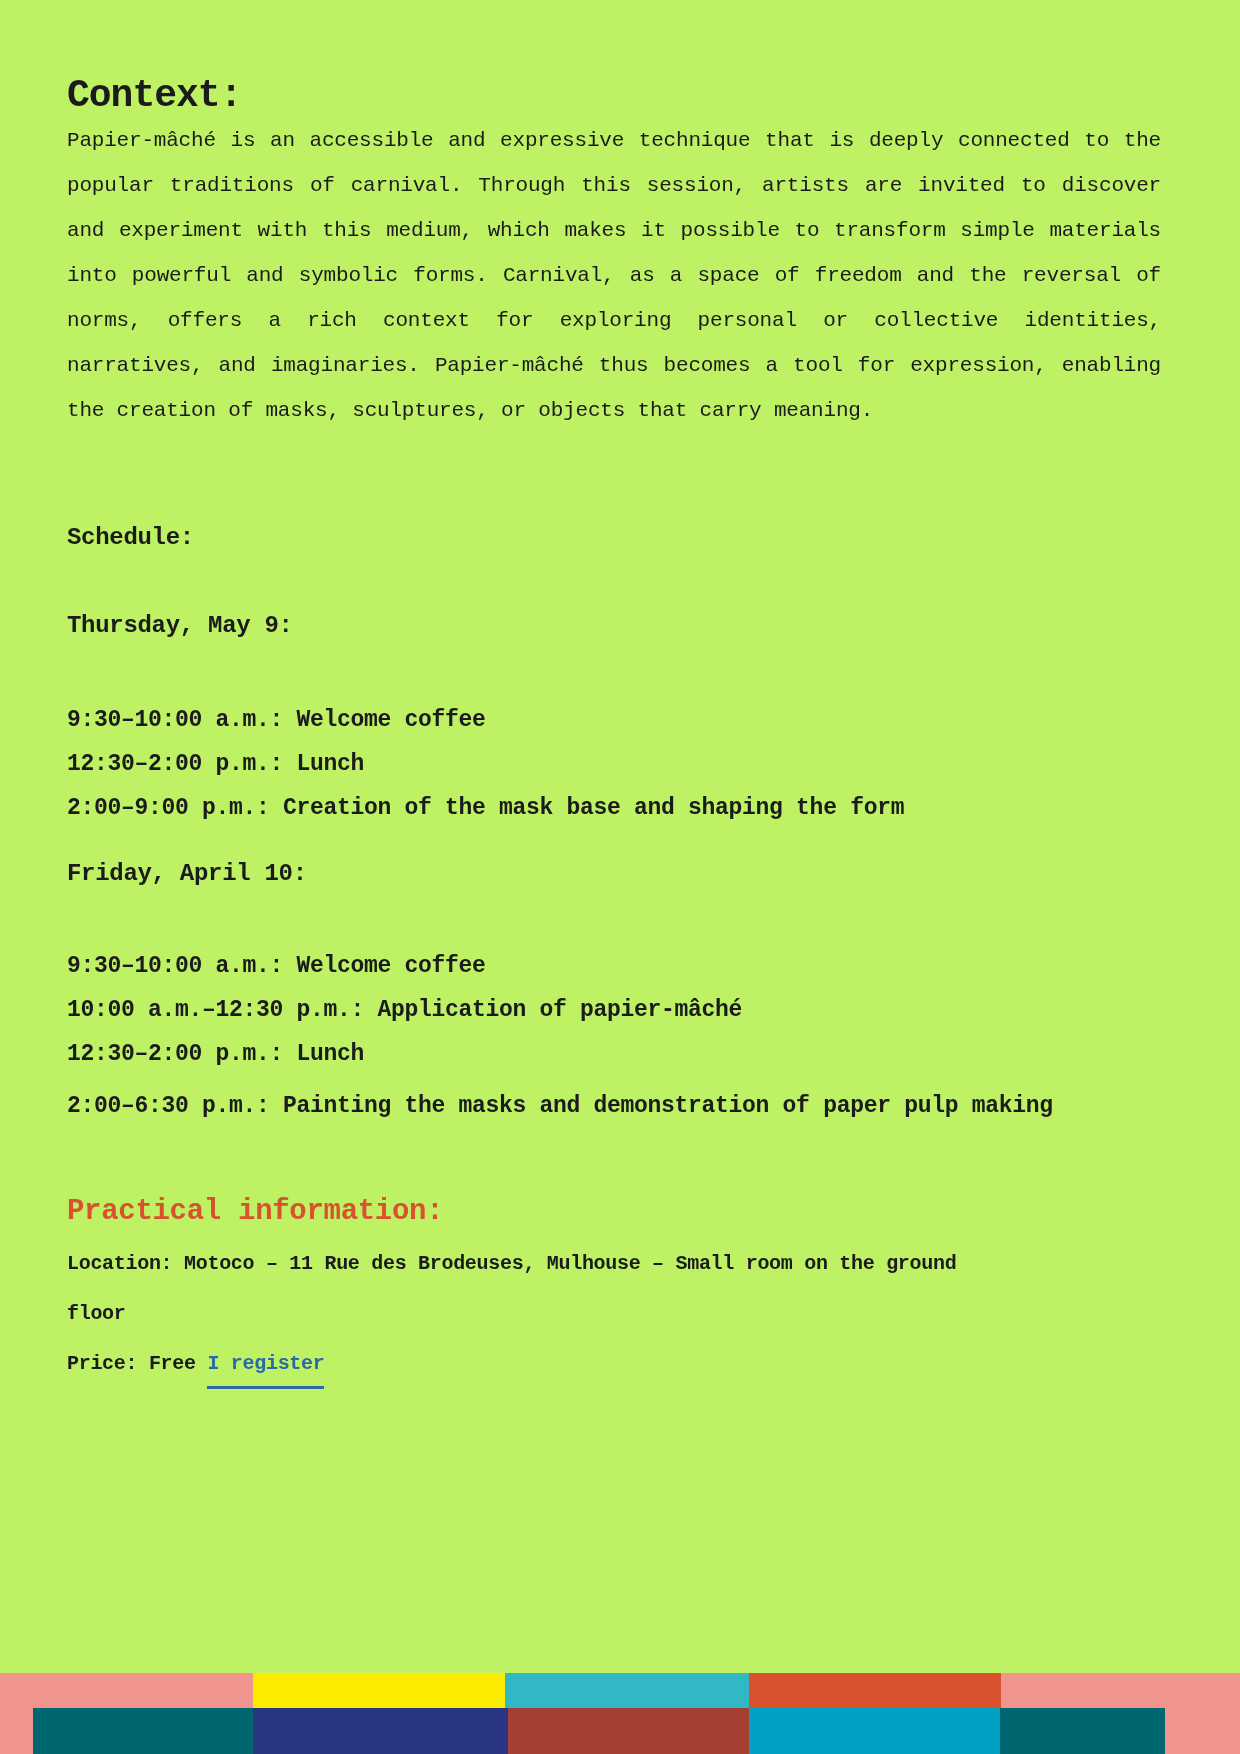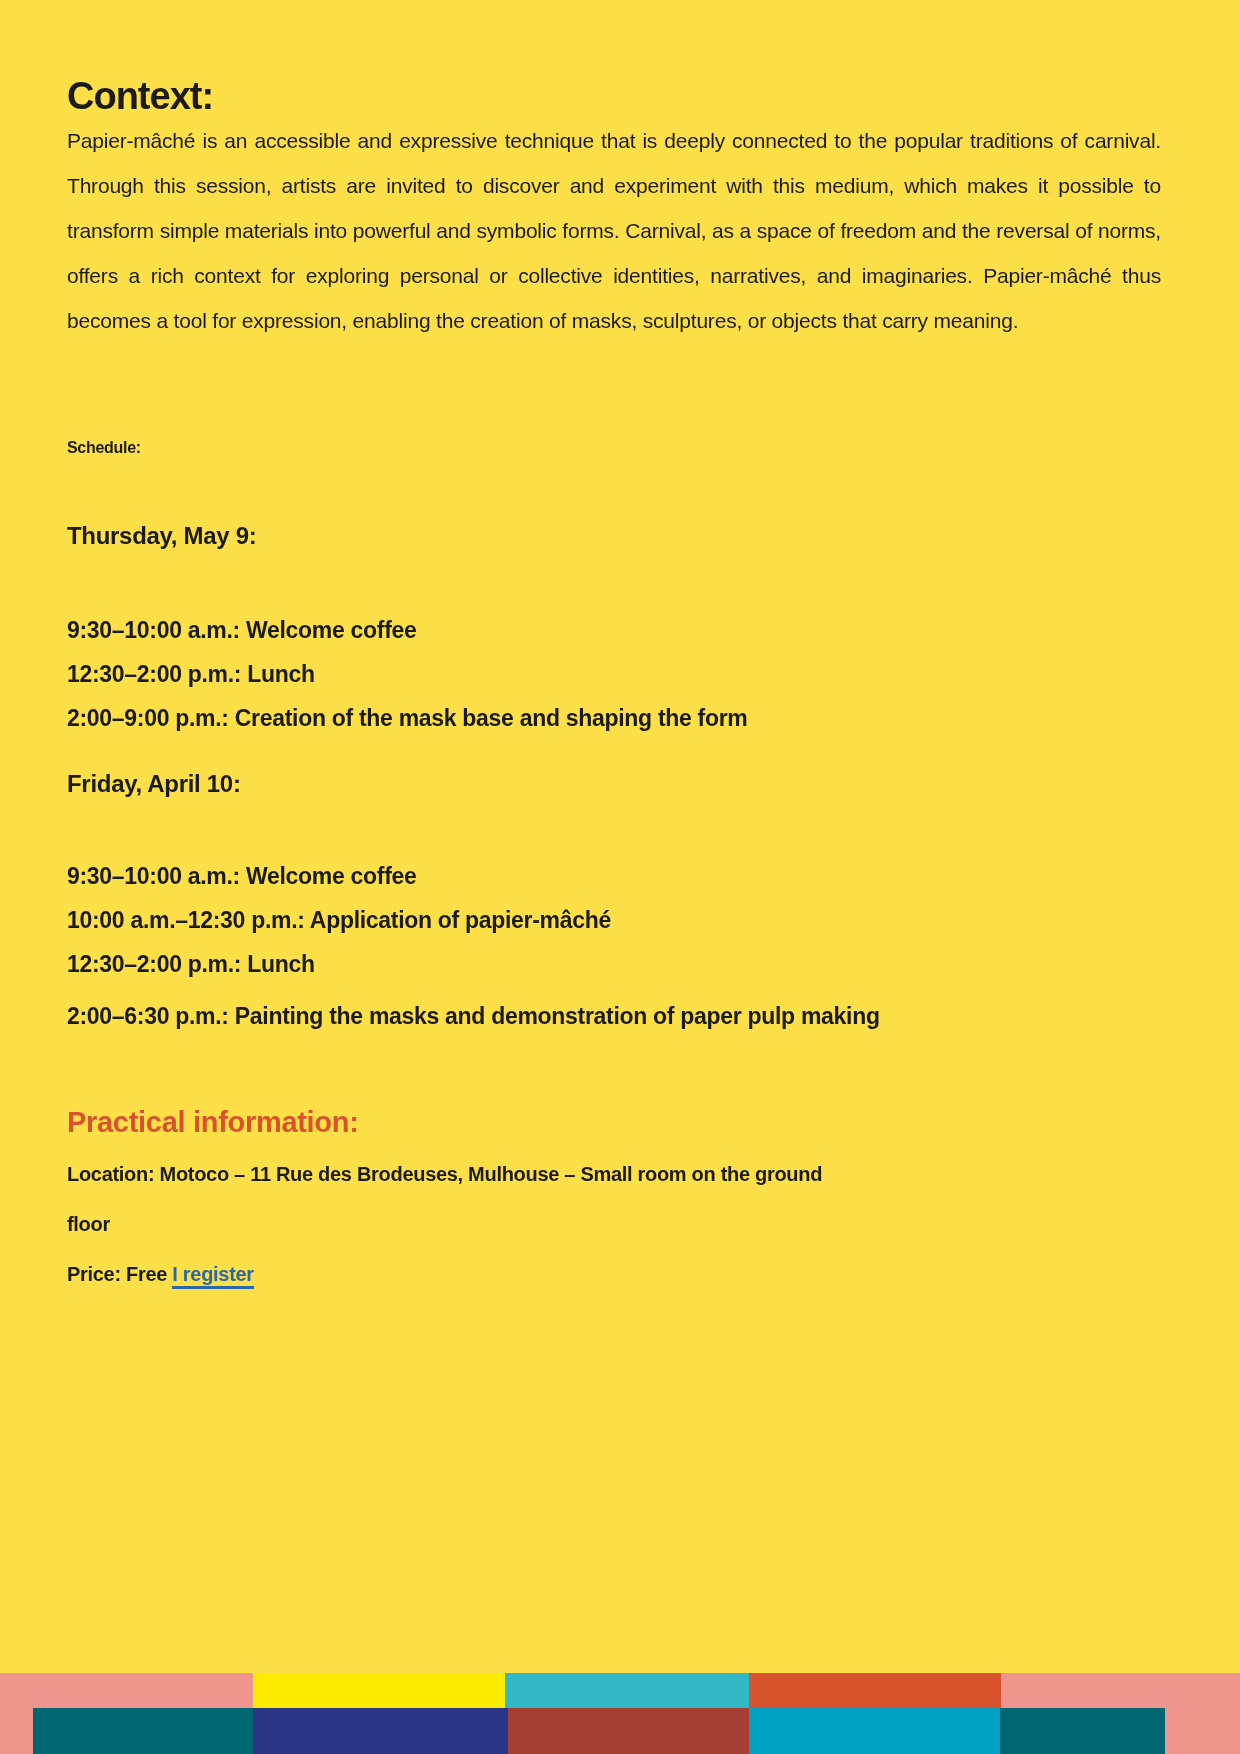--- a/index.html
+++ b/index.html
@@ -1,22 +1,22 @@
 <!DOCTYPE html>
 <html><head>
 <meta charset="utf-8">
 <style>
   html, body { margin: 0; padding: 0; background: #ffffff; }
   .page {
     position: relative;
     width: 1240px;
     height: 1754px;
-    background: #fde047;
+    background: #bef264;
     overflow: hidden;
-    font-family: Liberation Sans, sans-serif;
+    font-family: Liberation Mono, monospace;
     color: #1b1b1b;
   }
   .content {
     position: absolute;
     left: 67px;
     top: 76px;
     width: 1098px;
   }
   .h-context {
     font-size: 38px;
@@ -27,21 +27,21 @@
   }
   .paragraph {
     margin: 2px 4px 0 0;
     font-size: 21px;
     line-height: 45px;
     text-align: justify;
     letter-spacing: -0.2px;
   }
   .h-schedule {
     margin: 89px 0 0 0;
-    font-size: 16px;
+    font-size: 24px;
     font-weight: 700;
     line-height: 32px;
     letter-spacing: -0.3px;
   }
   .h-day-1 { margin: 56px 0 0 0; }
   .h-day-2 { margin: 28px 0 0 0; }
   .h-day {
     font-size: 24px;
     font-weight: 700;
     line-height: 32px;
@@ -68,21 +68,21 @@
     margin: 8px 0 0 0;
     font-size: 20px;
     font-weight: 700;
     line-height: 50px;
     letter-spacing: -0.3px;
   }
   .practical-line { white-space: nowrap; }
   .register-link {
     text-decoration: none;
     border-bottom: 3px solid currentColor;
-    padding-bottom: 1px;
+    padding-bottom: 11px;
     cursor: pointer;
   }
   .footer {
     position: absolute;
     left: 0;
     bottom: 0;
     width: 1240px;
   }
   .footer-row {
     display: flex;

